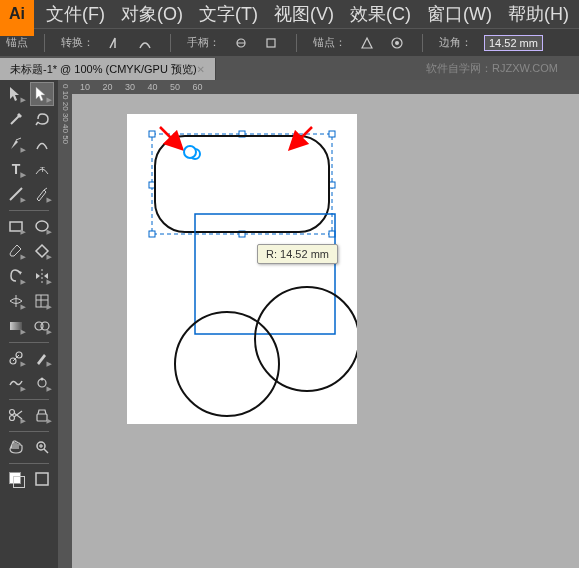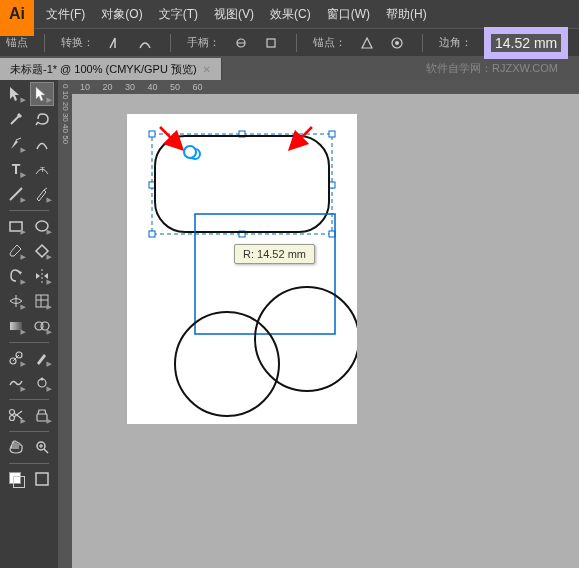--- a/index.html
+++ b/index.html
@@ -11,51 +11,51 @@
       color: #ddd; font-size: 12px;
     }
     #menubar .ai-logo {
       width: 34px; height: 44px; background: #FF8000; display: flex; align-items: center; justify-content: center;
       font-weight: bold; font-size: 16px; color: #222; flex-shrink: 0;
     }
     #menubar .menu-items {
       display: flex; gap: 0px; padding-left: 4px;
     }
     #menubar .menu-item {
-      padding: 0 8px; height: 28px; line-height: 28px; cursor: pointer; color: #ddd; font-size: 12px;
+      padding: 0 8px; height: 28px; line-height: 28px; cursor: pointer; color: #ddd; font-size: 18px;
       white-space: nowrap;
     }
 
     
     #toolbar {
       width: 579px; height: 28px; background: #3c3c3c; display: flex; align-items: center;
       padding: 0 6px; gap: 12px; color: #ccc; font-size: 11px; border-top: 1px solid #555;
     }
     #toolbar .toolbar-label {
       color: #bbb; font-size: 11px;
     }
     #toolbar .toolbar-sep {
       width: 1px; height: 18px; background: #666; margin: 0 4px;
     }
     #toolbar .toolbar-icon {
       width: 18px; height: 18px; display: flex; align-items: center; justify-content: center;
       cursor: pointer;
     }
     #toolbar .corner-value {
-      background: #555; border: 7px solid #c4b5fd; color: #eee; font-size: 14px;
+      background: #555; border: 1px solid #c4b5fd; color: #eee; font-size: 11px;
       padding: 1px 4px; min-width: 50px; text-align: right;
     }
 
     
     #tabbar {
       width: 579px; height: 24px; background: #535353; display: flex; align-items: flex-end;
     }
     #tabbar .tab {
       height: 22px; padding: 0 10px; background: #6a6a6a; color: #eee; font-size: 11px;
-      display: flex; align-items: center; gap: 6px; cursor: pointer; border-right: 1px solid #444;
+      display: flex; align-items: center; cursor: pointer; border-right: 1px solid #444;
     }
     #tabbar .tab.active { background: #b0b0b0; color: #111; }
     #tabbar .tab .close-btn { font-size: 10px; color: #888; cursor: pointer; }
     #tabbar .watermark {
       margin-left: auto; padding-right: 21px; color: #888; font-size: 11px; line-height: 24px;
     }
 
     
     #main-area {
       display: flex; width: 579px; height: calc(568px - 28px - 28px - 24px);
@@ -98,21 +98,21 @@
       position: absolute; top: 14px; left: 14px; right: 0; bottom: 0;
     }
     
     #artboard {
       position: absolute; top: 20px; left: 55px; width: 230px; height: 310px;
       background: white;
     }
 
     
     #radius-tooltip {
-      position: absolute; top: 130px; left: 107px;
+      position: absolute; top: 130px; left: 130px;
       background: #f5f5dc; border: 1px solid #999; padding: 3px 8px;
       font-size: 11px; color: #333; white-space: nowrap; border-radius: 2px;
       box-shadow: 1px 1px 3px rgba(0,0,0,0.3);
     }
   </style>
 </head>
 <body>
 
 <div id="menubar">
   <div class="ai-logo">Ai</div>

